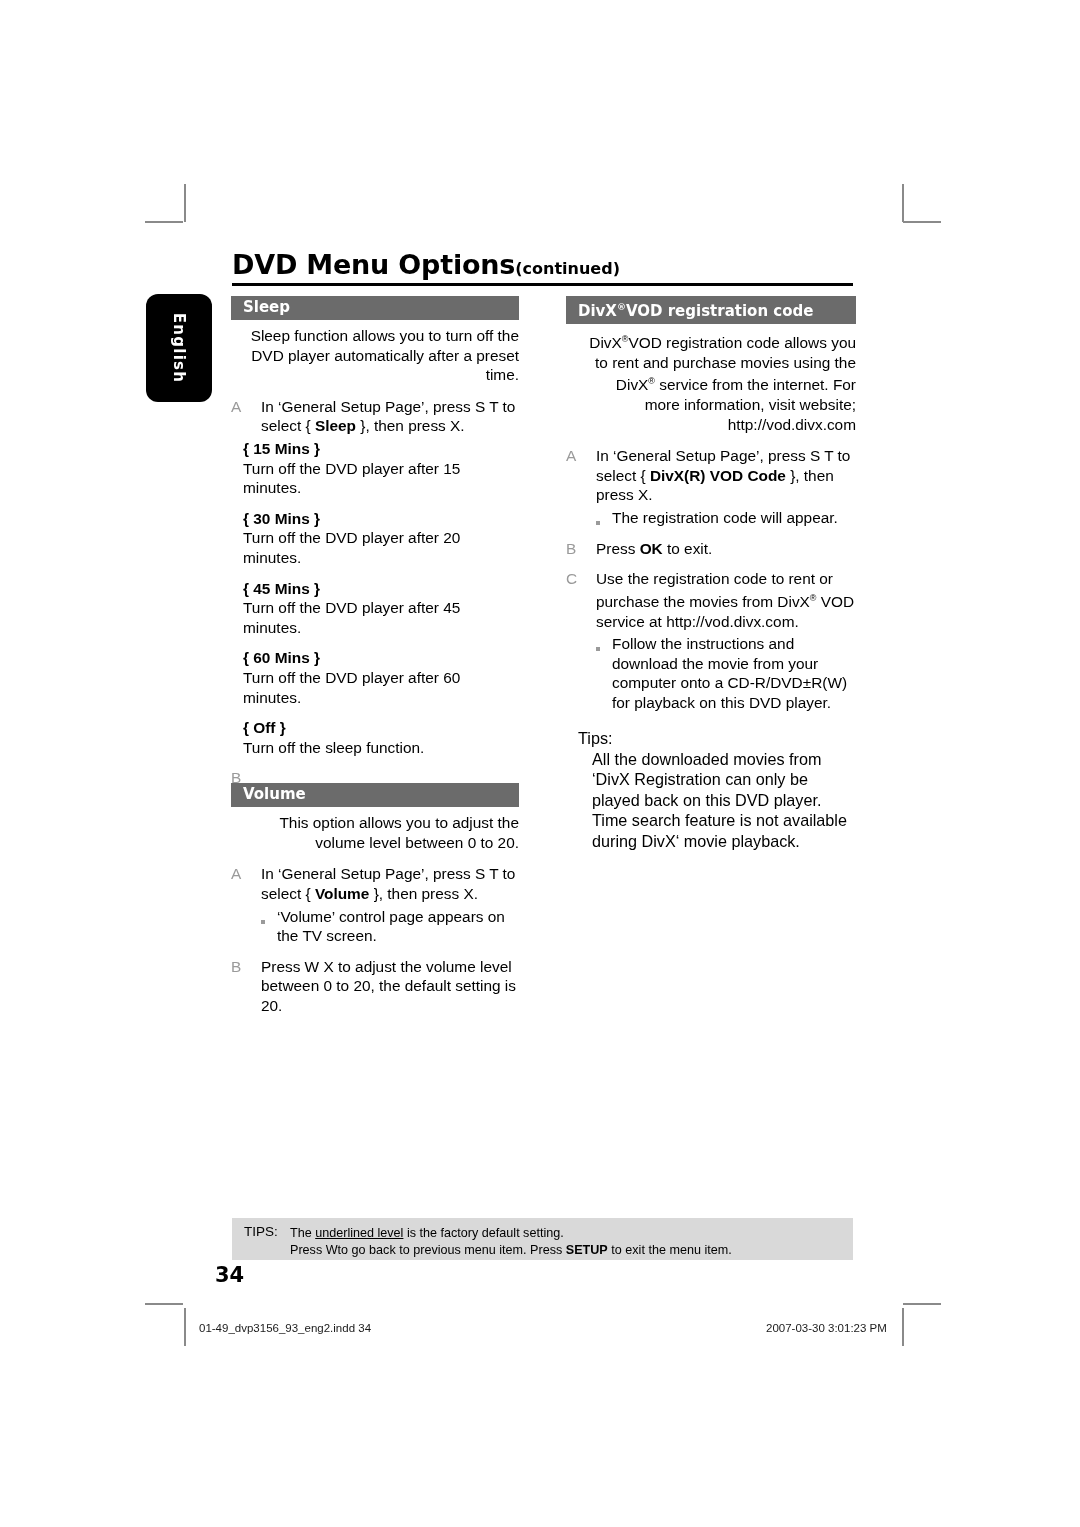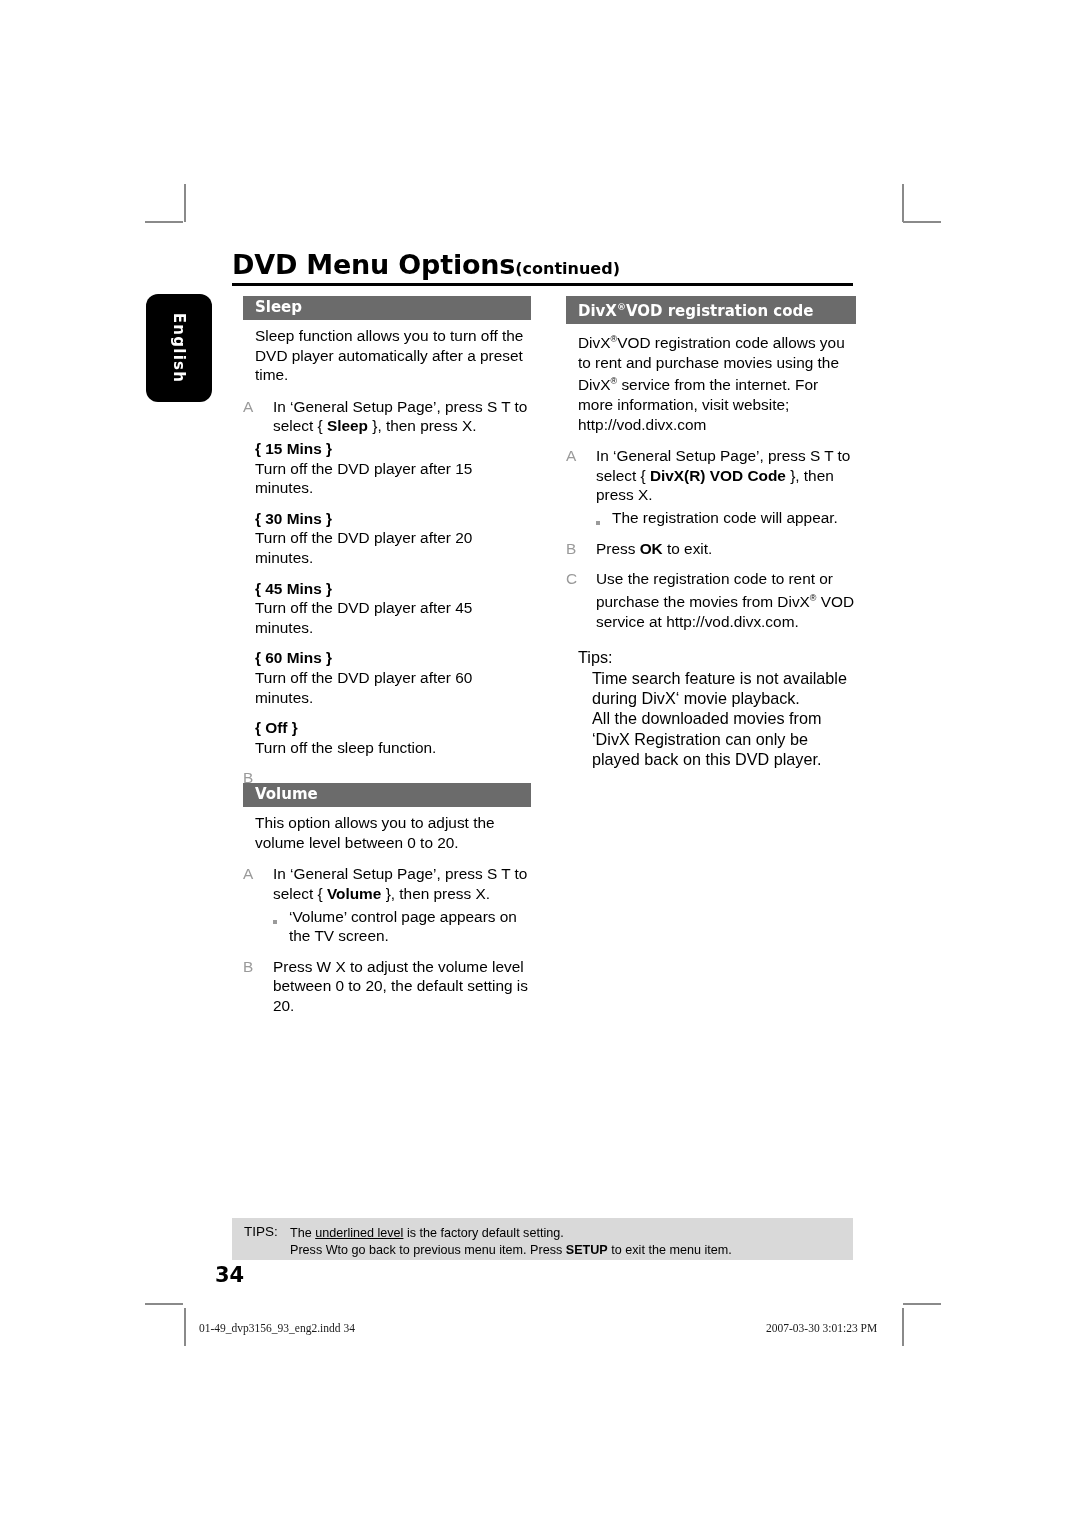--- a/index.html
+++ b/index.html
@@ -94,38 +94,39 @@
     letter-spacing: 1.3px;
   }
 
   
   .col {
     position: absolute;
     top: 296px;
     font-size: 15.4px;
     line-height: 19.6px;
   }
-  .col-left  { left: 243px; width: 288px; }
+  .col-left  { left: 231px; width: 288px; }
   .col-right { left: 566px; width: 290px; }
 
   .sec-head {
     background: #6b6b6b;
     color: #ffffff;
     font-family: "DejaVu Sans", sans-serif;
     font-weight: bold;
     font-size: 15px;
     padding: 3px 0 4px 12px;
     line-height: 17px;
     margin-bottom: 6px;
   }
   .sec-head.spaced { margin-top: 26px; }
 
   .para {
     margin: 0 0 12px 0;
     padding-left: 12px;
+    text-align: right;
   }
 
   
   .step {
     position: relative;
     padding-left: 30px;
     margin: 0 0 11px 0;
   }
   .step .ltr {
     position: absolute;
@@ -214,21 +215,21 @@
     font-family: "DejaVu Sans", sans-serif;
     font-weight: bold;
     font-size: 21px;
     color: #000;
   }
 
   
   .pf {
     position: absolute;
     top: 1322px;
-    font-family: Liberation Serif, serif;
+    font-family: Liberation Sans, sans-serif;
     font-size: 11.5px;
     color: #1a1a1a;
     white-space: nowrap;
   }
   .pf-left  { left: 199px; }
   .pf-right { left: 766px; }
 </style>
 </head>
 <body>
 
@@ -325,25 +326,26 @@
     <div class="step">
       <span class="ltr">B</span>
       <span><span>Press </span><b class="k">OK</b><span> to exit.</span></span>
     </div>
 
     <div class="step nogap">
       <span class="ltr">C</span>
       <span><span>Use the registration code to rent or purchase the movies from DivX</span><span class="sup">®</span><span> VOD service at http://vod.divx.com.</span></span>
     </div>
 
+    <div class="sub">Follow the instructions and download the movie from your computer onto a CD-R/DVD±R(W) for playback on this DVD player.</div>
 
     <div class="tips-block">
       <p>Tips:</p>
+      <p class="lead">All the downloaded movies from ‘DivX Registration can only be played back on this DVD player.</p>
       <p class="lead">Time search feature is not available during DivX‘ movie playback.</p>
-      <p class="lead">All the downloaded movies from ‘DivX Registration can only be played back on this DVD player.</p>
     </div>
 
   </div>
 
   <div class="tips-bar">
     <div class="lbl">TIPS:</div>
     <div class="body">
       <div><span>The </span><span class="u">underlined level</span><span> is the factory default setting.</span></div>
       <div><span>Press  Wto go back to previous menu item. Press </span><b class="k">SETUP</b><span> to exit the menu item.</span></div>
     </div>

